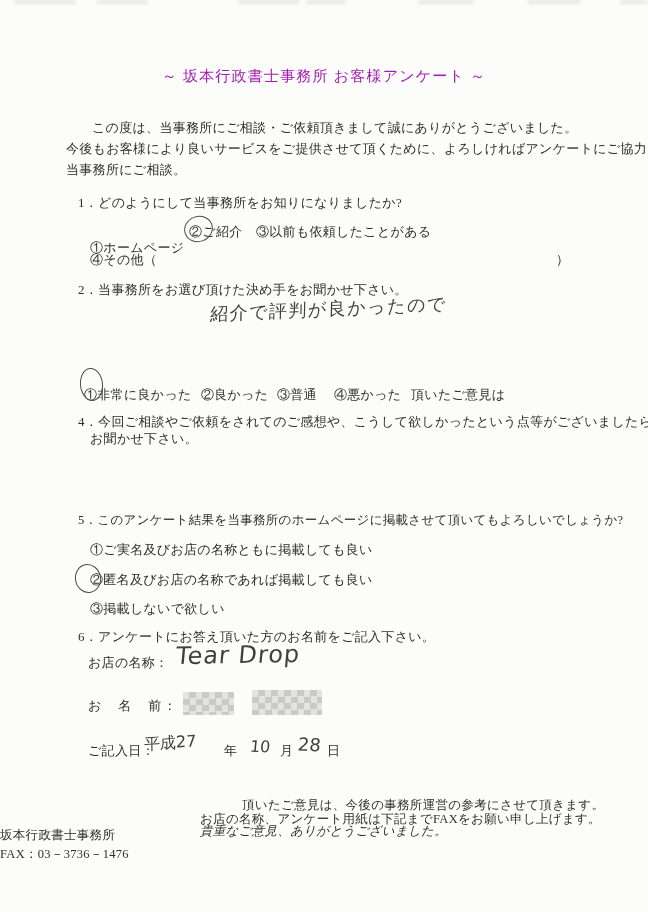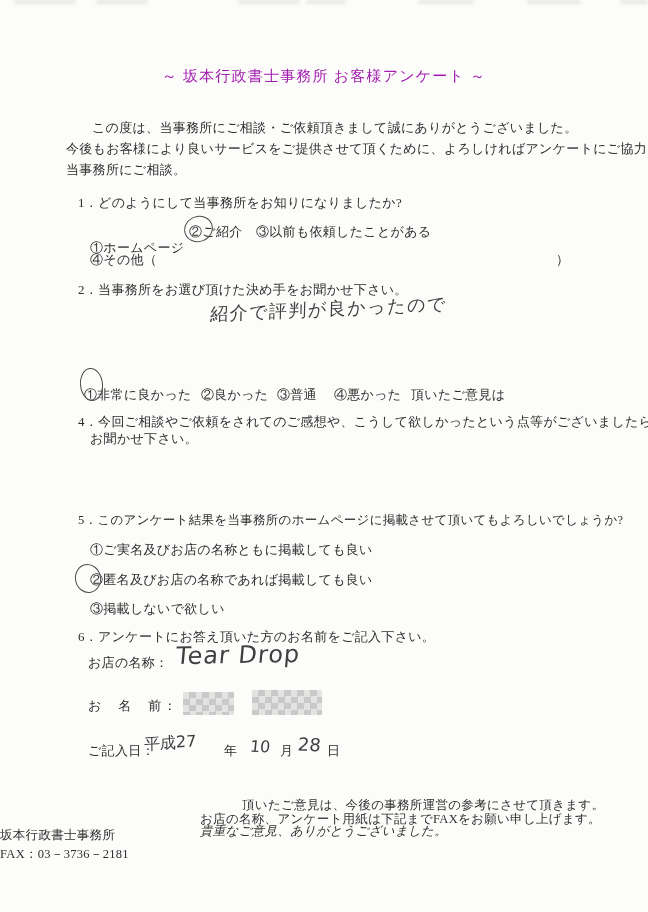--- a/index.html
+++ b/index.html
@@ -101,15 +101,15 @@
   <span class="t" style="left:224px;top:742px;">年</span>
   <span class="hw hw-num" style="left:250px;top:737px;">10</span>
   <span class="t" style="left:280px;top:742px;">月</span>
   <span class="hw hw-num" style="left:298px;top:734px;font-size:18px;">28</span>
   <span class="t" style="left:327px;top:742px;">日</span>
 
   <span class="t small" style="left:200px;top:823px;font-style:italic;">貴重なご意見、ありがとうございました。</span>
   <span class="t small" style="left:200px;top:797px;margin-left:42px;">頂いたご意見は、今後の事務所運営の参考にさせて頂きます。</span>
   <span class="t small" style="left:200px;top:811px;">お店の名称、アンケート用紙は下記までFAXをお願い申し上げます。</span>
   <span class="t small right-align" style="left:0;top:827px;width:557px;">坂本行政書士事務所</span>
-  <span class="t small right-align" style="left:0;top:846px;width:561px;">FAX：03－3736－2181</span>
+  <span class="t small right-align" style="left:0;top:846px;width:561px;">FAX：03－3736－1476</span>
 
 </div>
 
 </body></html>

